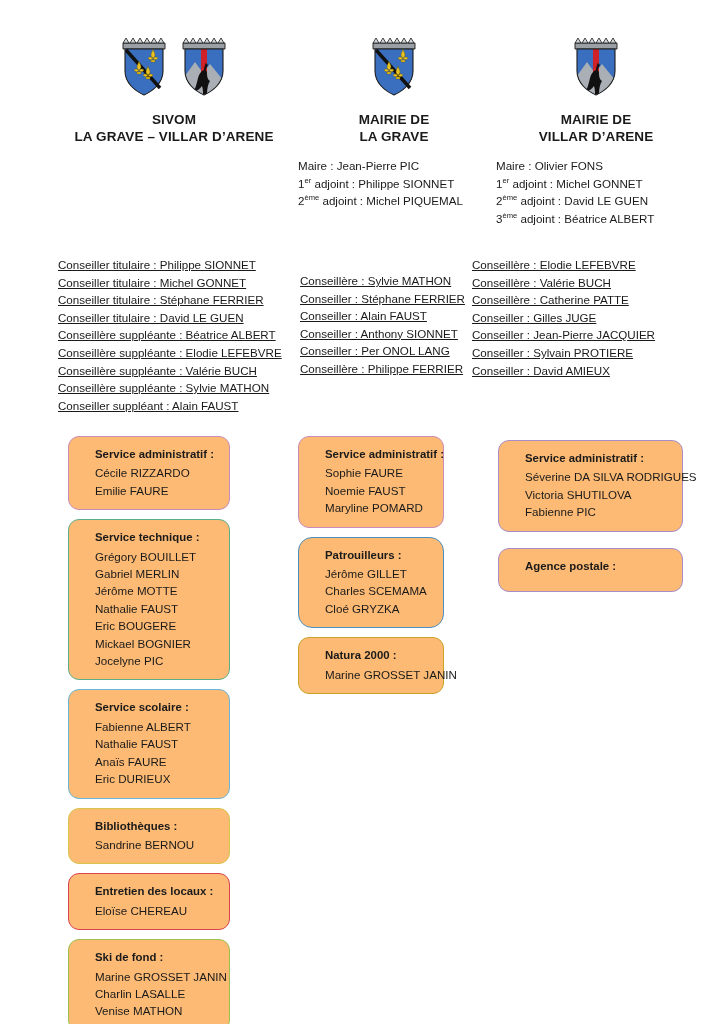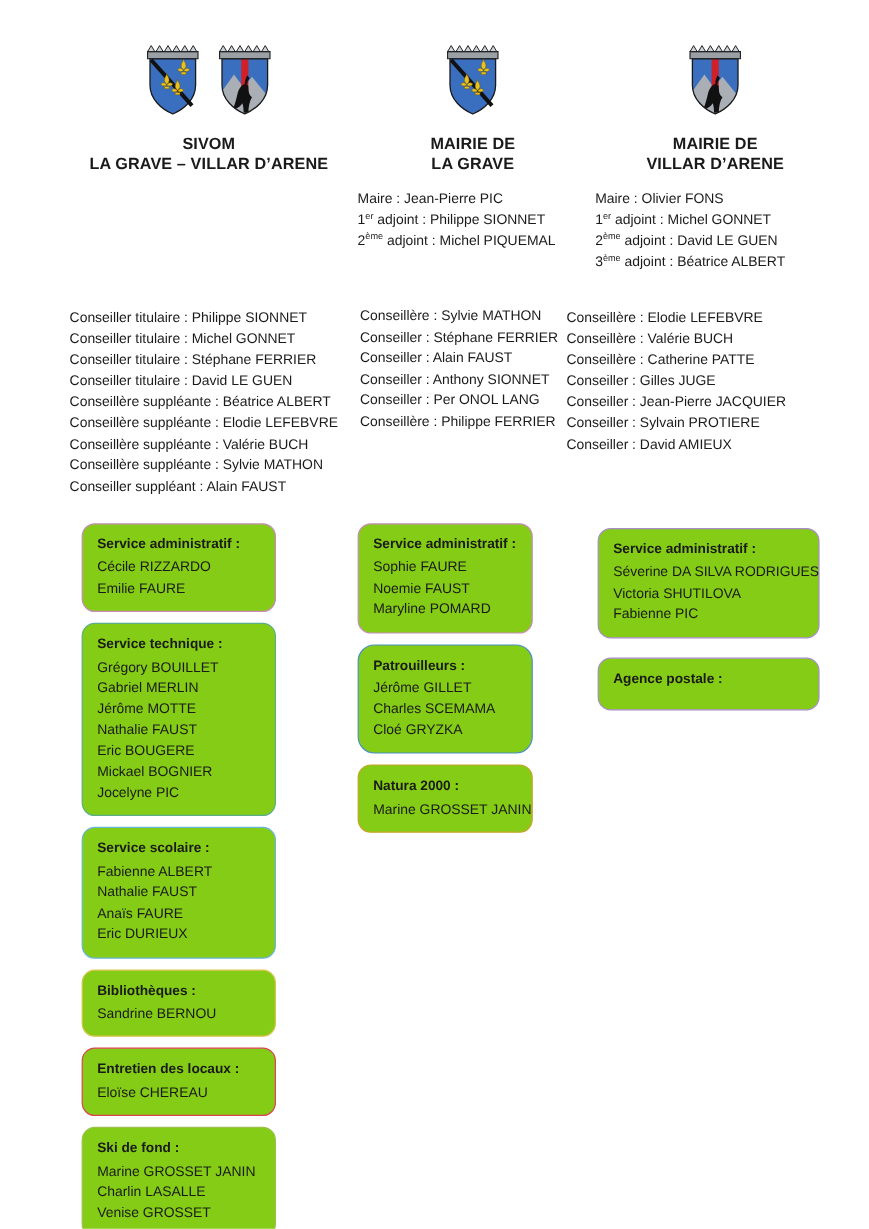--- a/index.html
+++ b/index.html
@@ -57,31 +57,32 @@
     line-height: 17.5px;
   }
   .officers div { white-space: nowrap; }
   sup { font-size: 7.6px; vertical-align: super; line-height: 0; }
 
   
   .council {
     position: absolute;
     font-size: 11.6px;
     line-height: 17.6px;
+    text-decoration: underline;
   }
   .council div { white-space: nowrap; }
 
   
   .boxes { position: absolute; }
   .box {
     border: 1.3px solid #888;
     border-radius: 11px;
-    background: #84cc16;
+    background: #fdba74;
     box-sizing: border-box;
-    padding: 9px 12px 10px 12px;
+    padding: 9px 12px 10px 26px;
     margin-bottom: 9px;
     font-size: 11.6px;
     line-height: 17.4px;
   }
   .box .box-title {
     font-weight: bold;
     font-size: 11.4px;
     margin-bottom: 1px;
     white-space: nowrap;
   }
@@ -188,21 +189,21 @@
       <div class="member">Sandrine BERNOU</div>
     </div>
     <div class="box" style="border-color:#D9434F;">
       <div class="box-title">Entretien des locaux :</div>
       <div class="member">Eloïse CHEREAU</div>
     </div>
     <div class="box" style="border-color:#9CC04B;">
       <div class="box-title">Ski de fond :</div>
       <div class="member">Marine GROSSET JANIN</div>
       <div class="member">Charlin LASALLE</div>
-      <div class="member">Venise GROSSET</div>
+      <div class="member">Venise MATHON</div>
     </div>
   </div>
 
   <div class="col col-2">
     <div class="crest-row">
       <svg class="crest" viewBox="0 0 54 64">
         <g>
           <path d="M6 11 h42 v6 h-42 z" fill="#9aa0a6" stroke="#1a1a1a" stroke-width="0.9"></path>
           <path d="M6 11 l3 -5 l3 5 z" fill="#cfd4d8" stroke="#1a1a1a" stroke-width="0.8"></path>
           <path d="M13 11 l3 -5 l3 5 z" fill="#cfd4d8" stroke="#1a1a1a" stroke-width="0.8"></path>
@@ -226,21 +227,21 @@
       <div>LA GRAVE</div>
     </div>
 
     <div class="officers">
       <div><span>Maire</span><span> : </span><span>Jean-Pierre PIC</span></div>
       <div><span>1</span><sup>er</sup><span> adjoint : </span><span>Philippe SIONNET</span></div>
       <div><span>2</span><sup>ème</sup><span> adjoint : </span><span>Michel PIQUEMAL</span></div>
     </div>
   </div>
 
-  <div class="council" style="left:300px; top:255px; width:200px;">
+  <div class="council" style="left:300px; top:272px; width:200px;">
     <div>Conseillère : Sylvie MATHON</div>
     <div>Conseiller : Stéphane FERRIER</div>
     <div>Conseiller : Alain FAUST</div>
     <div>Conseiller : Anthony SIONNET</div>
     <div>Conseiller : Per ONOL LANG</div>
     <div>Conseillère : Philippe FERRIER</div>
   </div>
 
   <div class="boxes" style="left:298px; top:436px; width:146px;">
     <div class="box" style="border-color:#C98CB9;">

